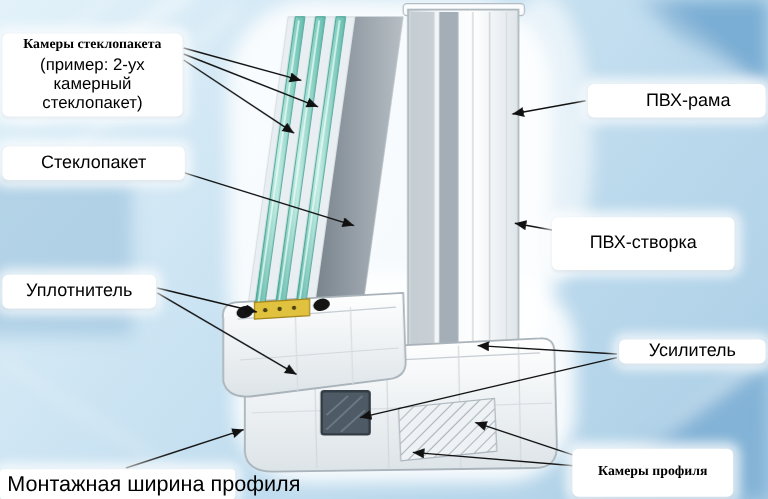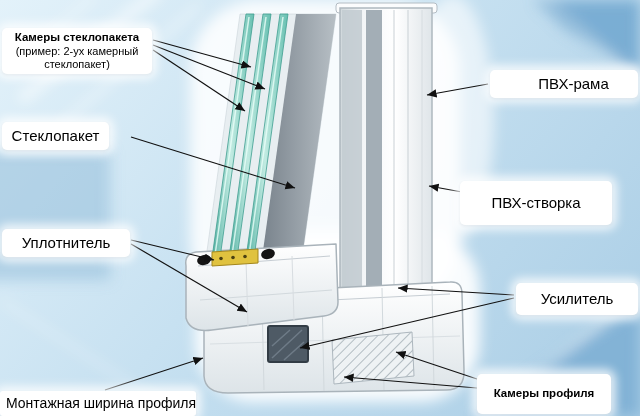--- a/index.html
+++ b/index.html
@@ -18,22 +18,22 @@
     position:absolute;
     background:#ffffff;
     border-radius:5px;
     text-align:center;
     display:flex; flex-direction:column; justify-content:center;
     padding:3px 6px;
     box-shadow:0 0 10px 5px rgba(255,255,255,.78), 0 1px 3px rgba(50,80,105,.28);
     z-index:2;
   }
   .label .title { font-size:15px; line-height:1.15; white-space:nowrap; }
-  .label.small .title { font-size:11.5px; font-weight:bold; white-space:normal; }
-  .label .subtitle { font-size:11px; line-height:1.15; margin-top:1px; }
+  .label.small .title { font-size:11.5px; font-weight:bold; white-space:normal;font-family:Liberation Serif, serif; }
+  .label .subtitle { font-size:14px; line-height:1.15; margin-top:1px; }
 </style>
 </head>
 <body>
 
 <div id="stage">
 
   <svg class="layer" width="640" height="416" viewBox="0 0 640 416" aria-hidden="true">
     <defs>
       <linearGradient id="memberGrad" x1="0" y1="0" x2="1" y2="0">
         <stop offset="0" stop-color="#cfd7db"></stop>
@@ -155,41 +155,41 @@
       <line x1="501" y1="390" x2="344" y2="377" marker-end="url(#ah)"></line>
       <line x1="501" y1="387" x2="396" y2="352" marker-end="url(#ah)"></line>
     </g>
   </svg>
 
   <div class="label small" style="left:2px; top:28px; width:150px; min-height:46px;">
     <span class="title">Камеры стеклопакета</span>
     <span class="subtitle">(пример: 2-ух камерный стеклопакет)</span>
   </div>
 
-  <div class="label" style="left:2px; top:122px; width:107px; height:28px;">
+  <div class="label" style="left:2px; top:122px; width:152px; height:28px;">
     <span class="title">Стеклопакет</span>
   </div>
 
   <div class="label" style="left:2px; top:229px; width:128px; height:28px;justify-content:center;">
     <span class="title">Уплотнитель</span>
   </div>
 
   <div class="label" style="left:0px; top:391px; width:196px; height:25px; border-radius:3px;">
-    <span class="title" style="font-size:14px;">Монтажная ширина профиля</span>
+    <span class="title" style="font-size:18px;">Монтажная ширина профиля</span>
   </div>
 
   <div class="label" style="left:490px; top:70px; width:148px; height:28px;padding-left:25px;">
     <span class="title">ПВХ-рама</span>
   </div>
 
   <div class="label" style="left:460px; top:181px; width:152px; height:44px;justify-content:center;">
     <span class="title">ПВХ-створка</span>
   </div>
 
-  <div class="label" style="left:516px; top:283px; width:122px; height:32px;">
+  <div class="label" style="left:516px; top:283px; width:122px; height:20px;">
     <span class="title">Усилитель</span>
   </div>
 
   <div class="label small" style="left:477px; top:374px; width:134px; min-height:40px;">
     <span class="title">Камеры профиля</span>
   </div>
 
 </div>
 
 </body></html>

